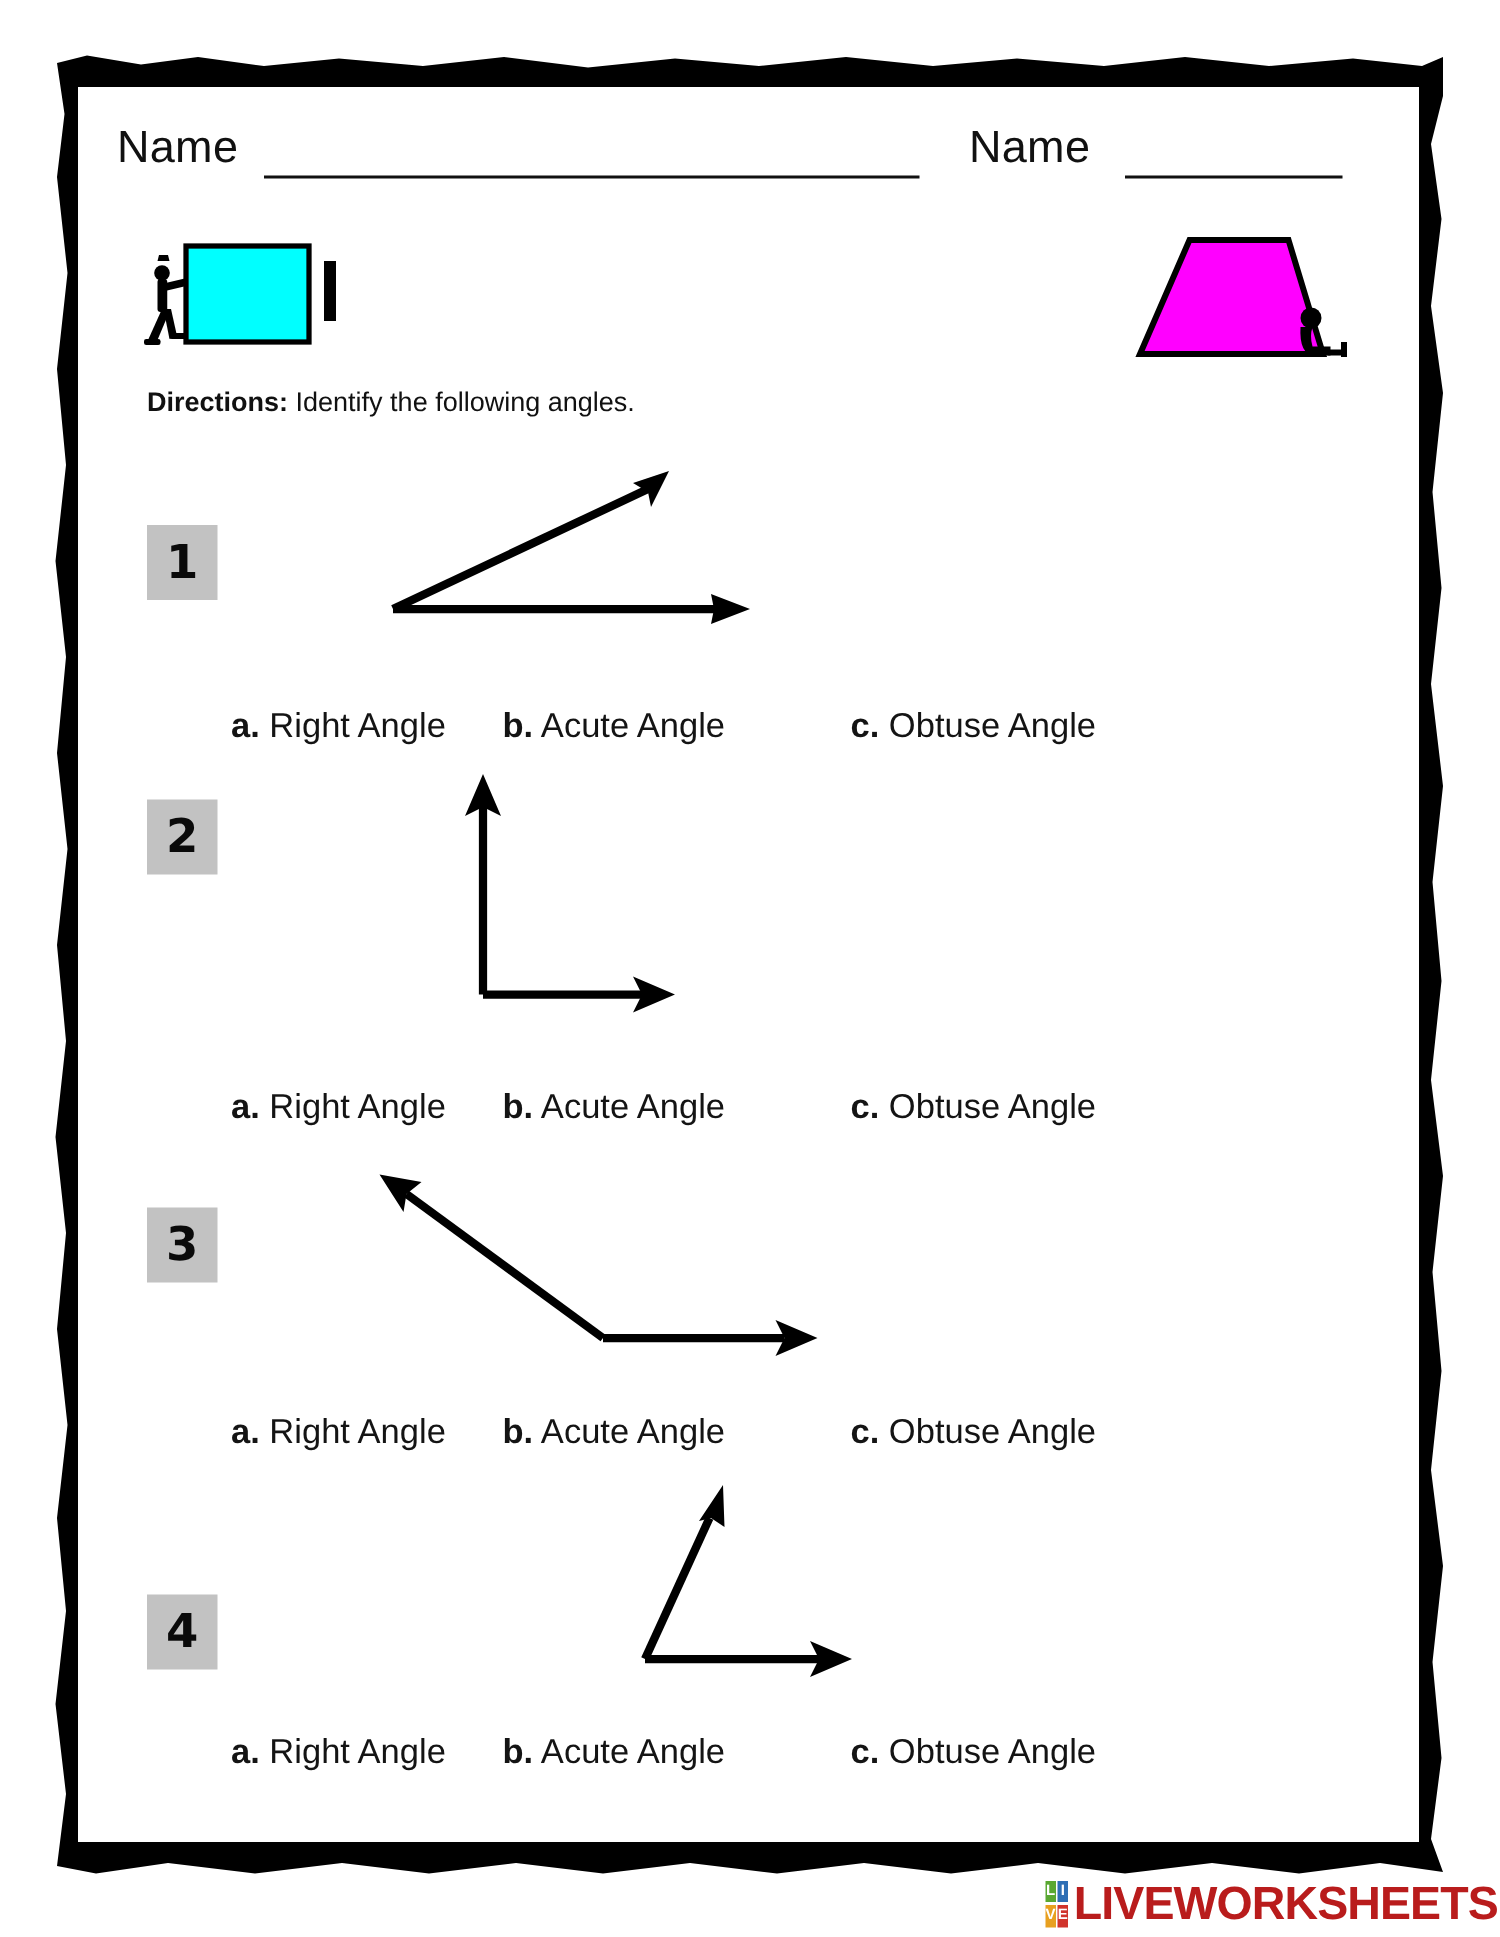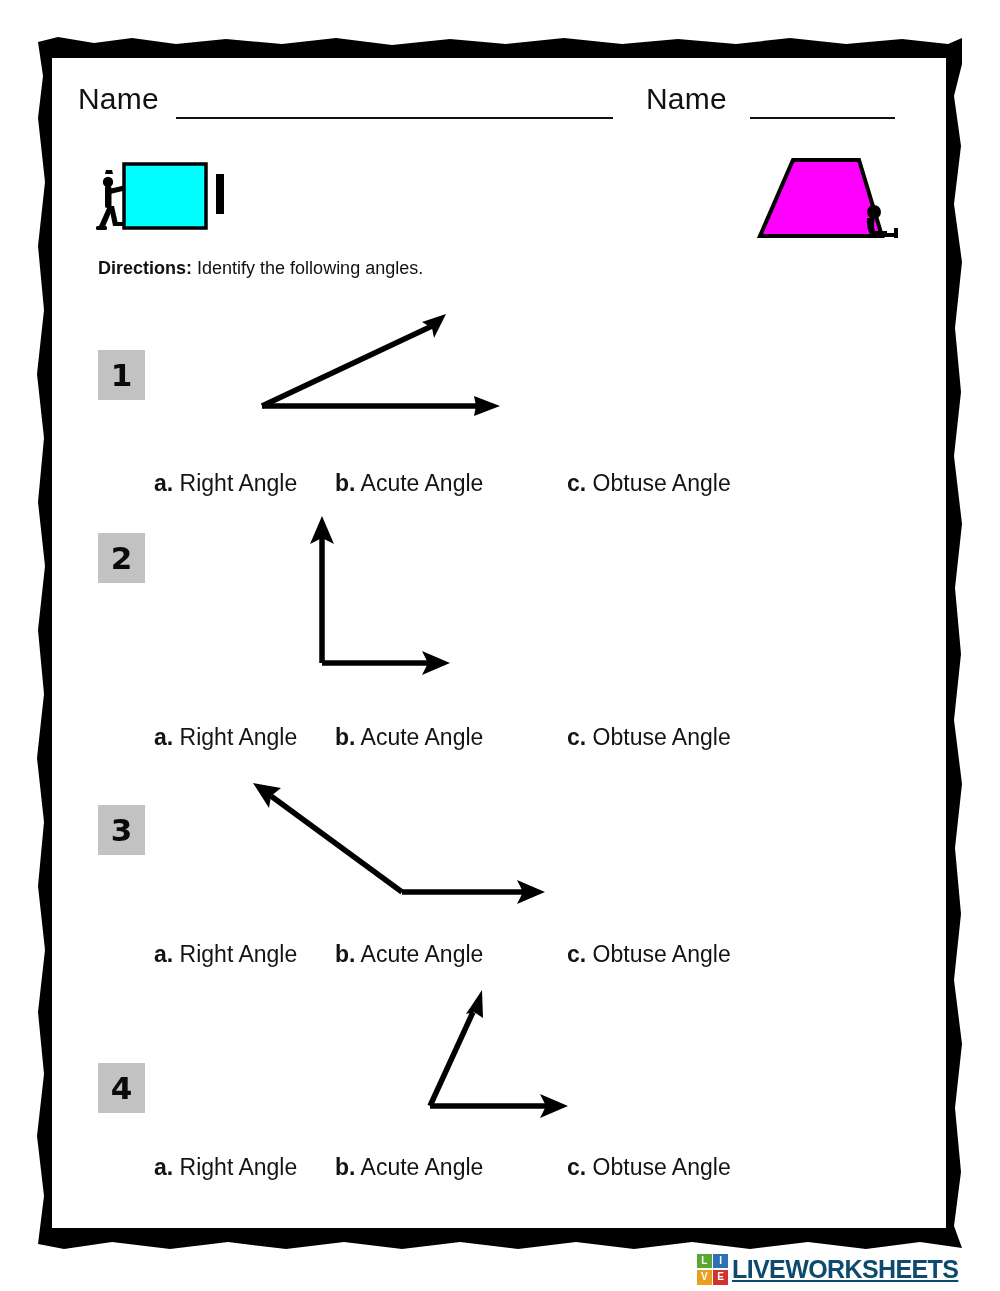--- a/index.html
+++ b/index.html
@@ -144,26 +144,25 @@
   .lw-tiles span {
     display: block;
     color: #ffffff;
     font-size: 10px;
     font-weight: 700;
     line-height: 14.5px;
     text-align: center;
     font-family: "Liberation Sans", sans-serif;
   }
   .lw-word {
-    font-size: 25px;
+    font-size: 31px;
     font-weight: 700;
     letter-spacing: -0.6px;
-    color: #0c4a6e;
-    white-space: nowrap;
-    text-decoration: underline;
+    color: #b91c1c;
+    white-space: nowrap;
   }
 </style>
 </head>
 <body>
 
 <div id="page">
 
   <div class="frame">
     <svg width="928" height="1216" viewBox="0 0 928 1216">
       <path fill="#000000" d="

